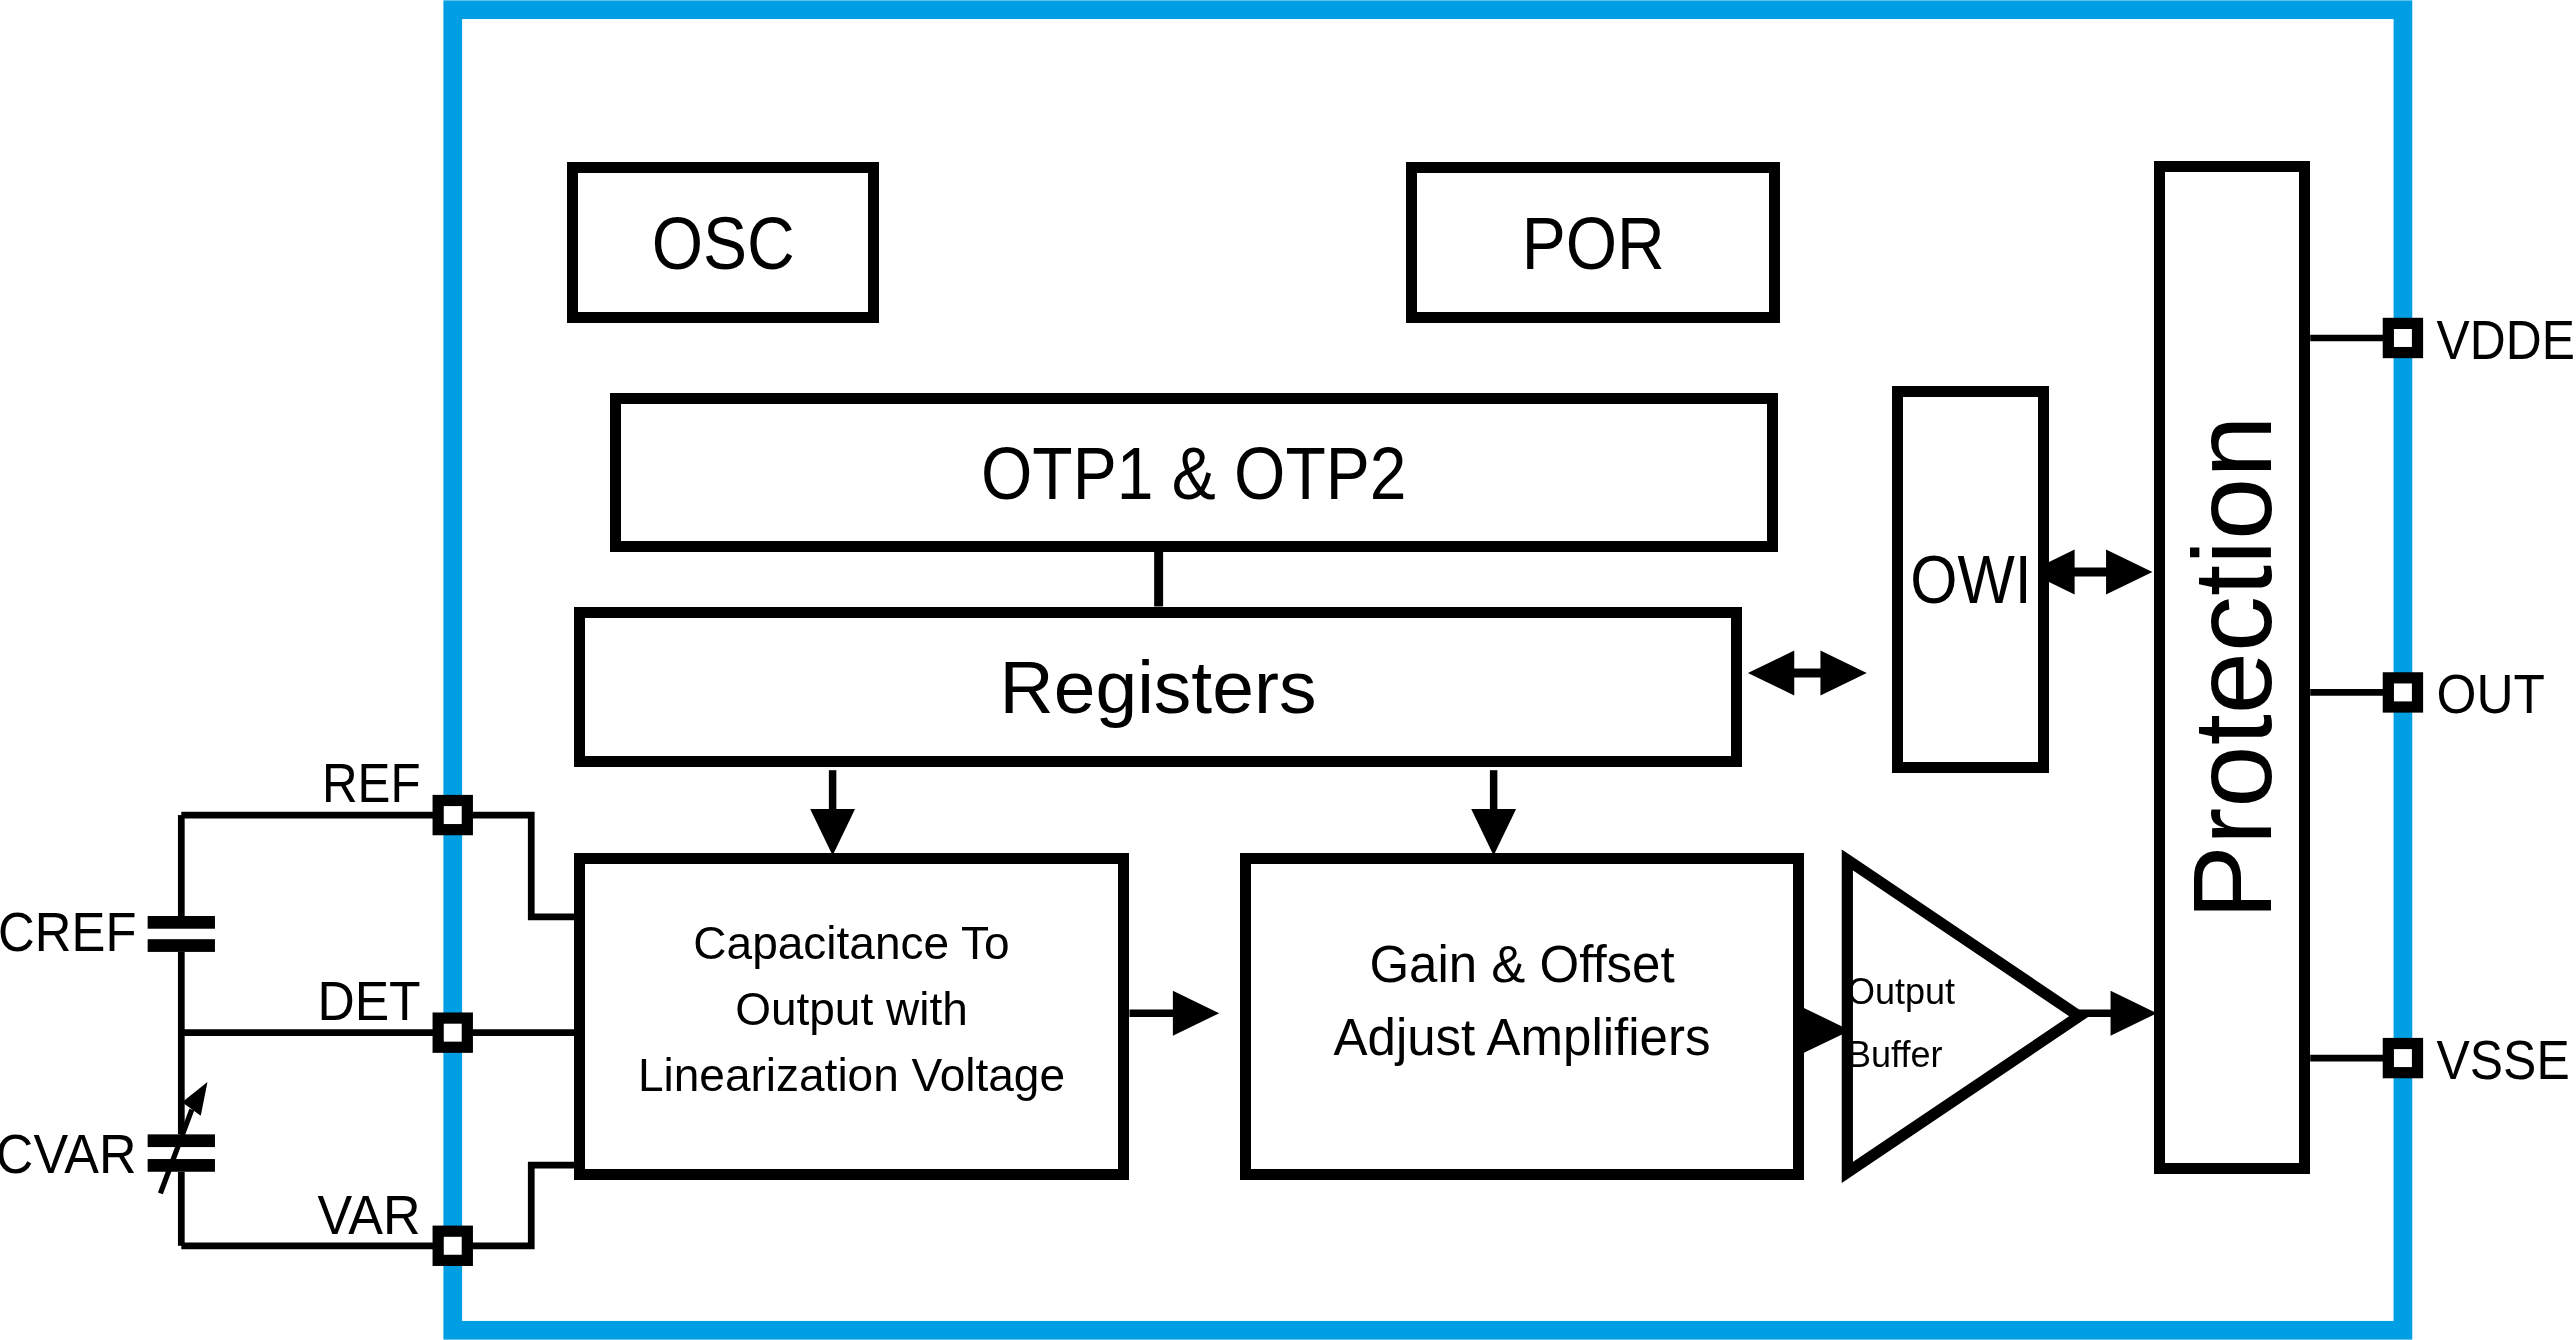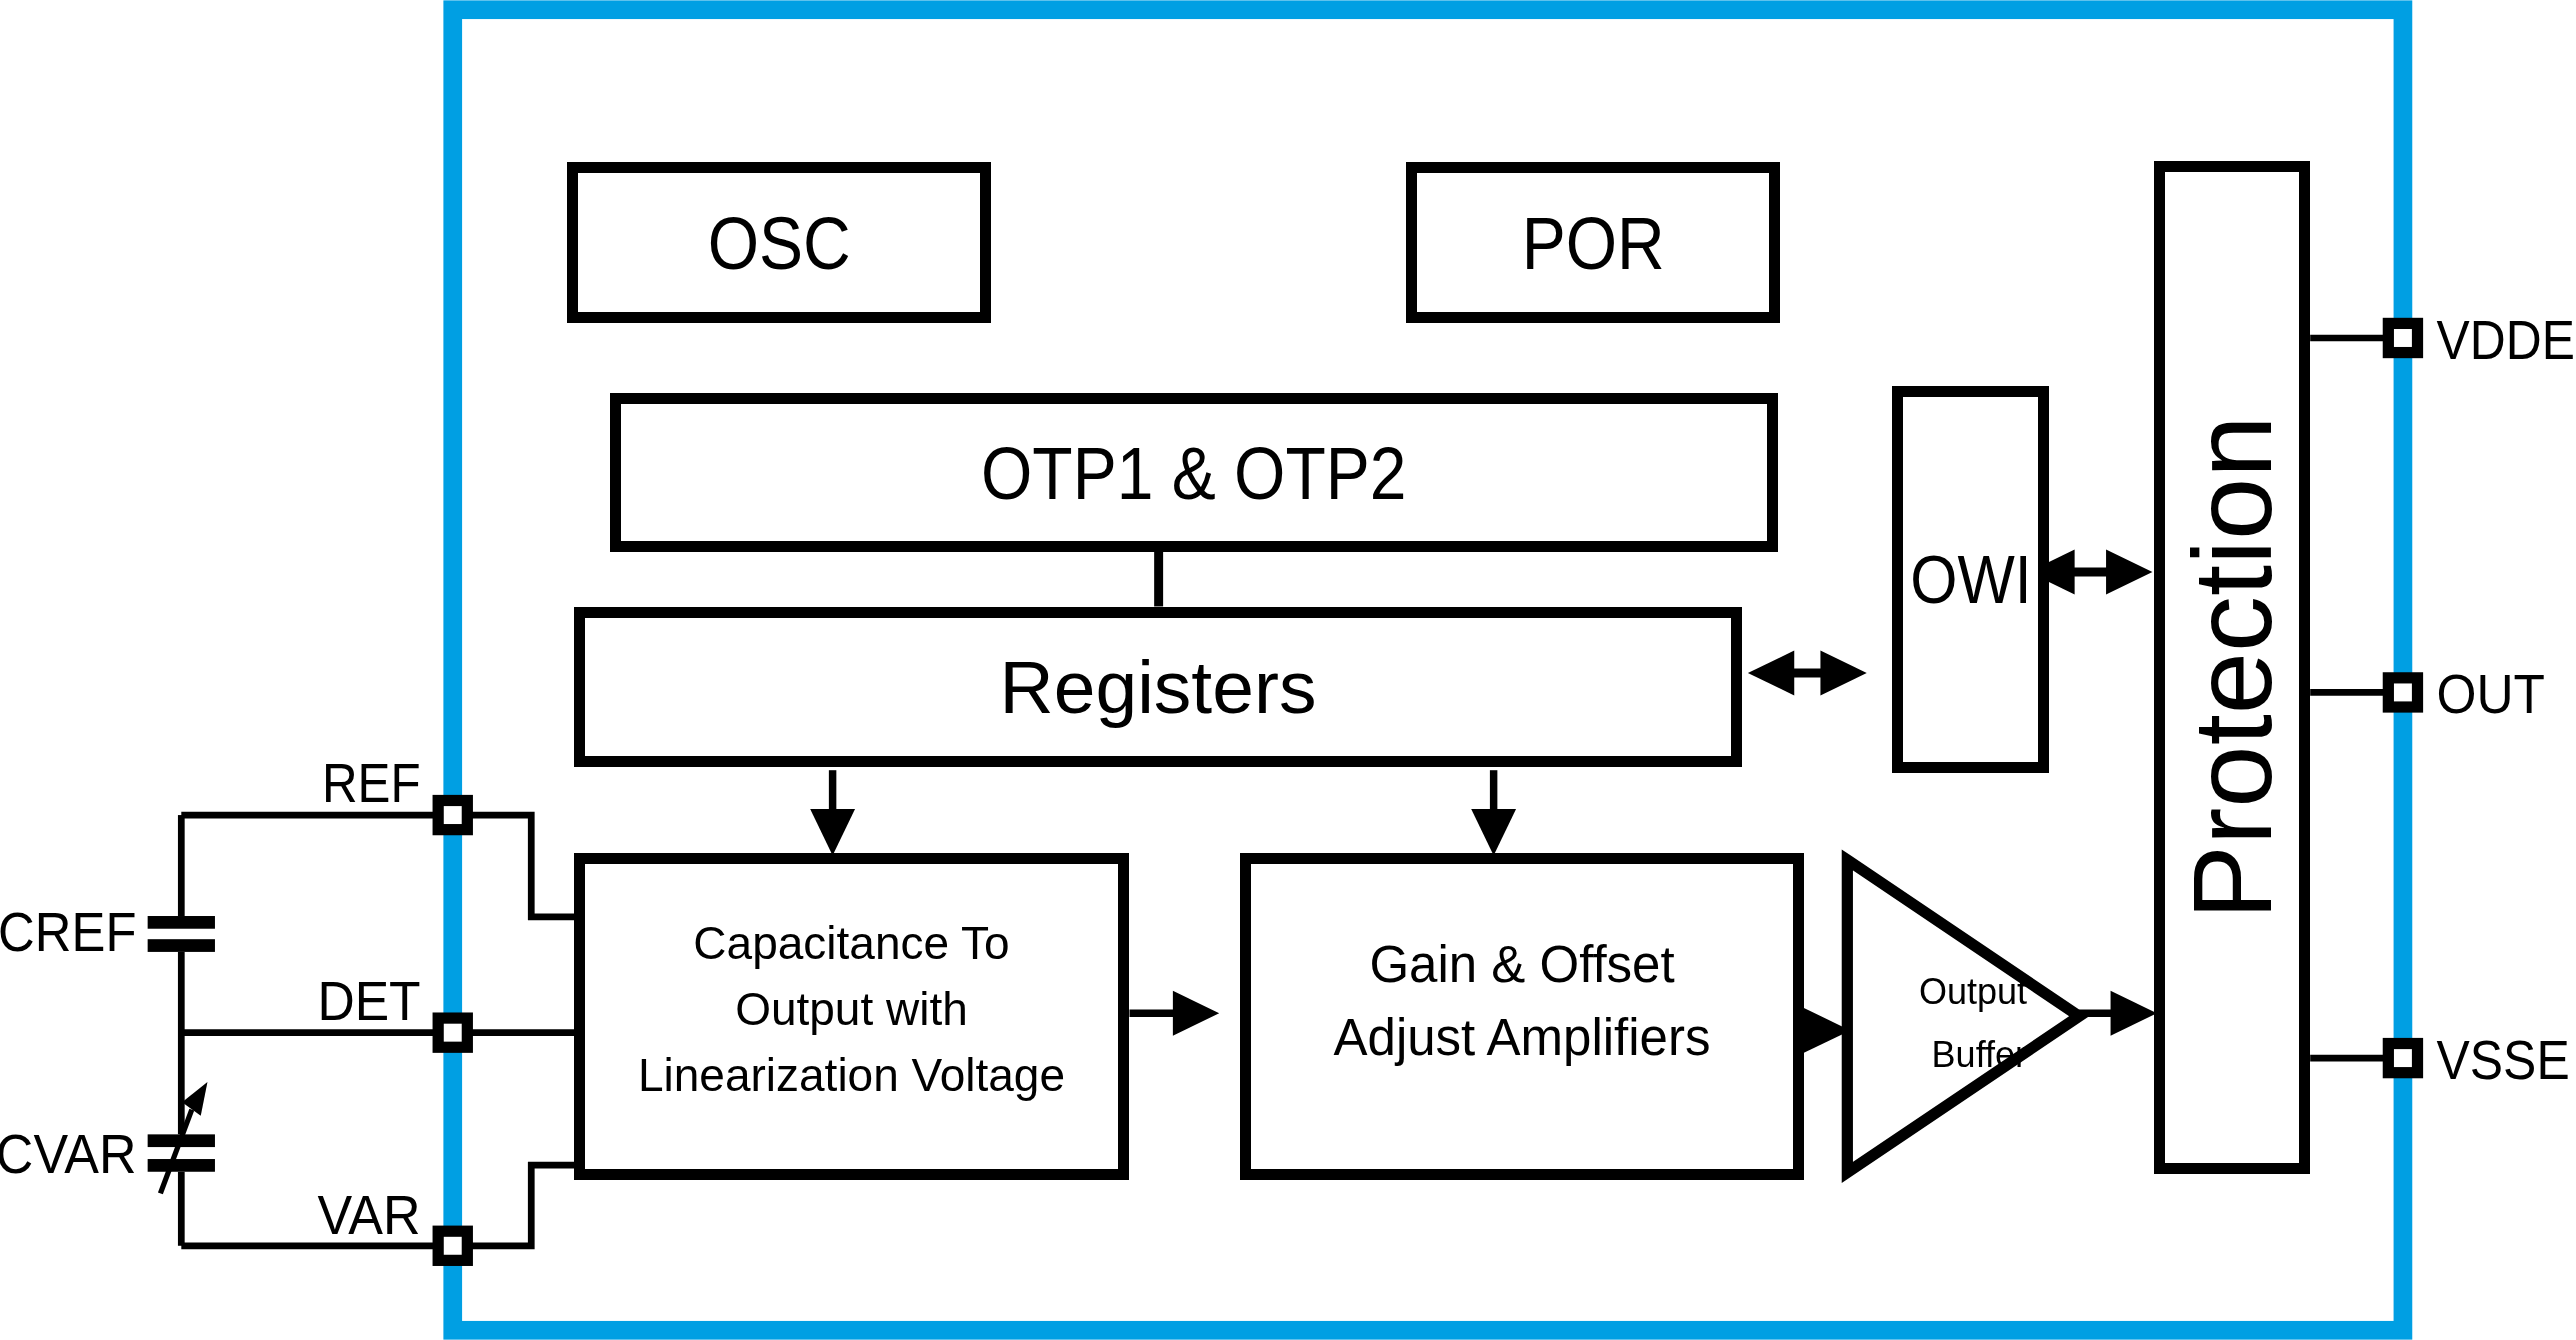--- a/index.html
+++ b/index.html
@@ -20,21 +20,21 @@
   .lbl-92{font-size:69px;}
   .vblock .vtext{
     transform:rotate(-90deg);white-space:nowrap;font-size:112px;
   }
   .mltext{display:block;}
   .mltext .ln{display:block;white-space:nowrap;}
   .c2v-text{font-size:46px;line-height:66px;padding-bottom:15px;}
   .gain-text{font-size:51px;line-height:73px;padding-bottom:31px;}
   .buf-label{
     position:absolute;left:1847px;top:960px;width:180px;z-index:3;
-    font-size:36px;line-height:63px;text-align:right;color:#000;
+    font-size:36px;line-height:63px;text-align:left;color:#000;
   }
   .pin-text{font-size:74px;fill:#000;}
 </style>
 </head>
 <body>
 
 <div class="canvas">
 
   <svg width="2576" height="1340" viewBox="0 0 3444 1792">
 
@@ -135,21 +135,21 @@
     <text class="pin-text" x="562" y="1072" text-anchor="end" textLength="132" lengthAdjust="spacingAndGlyphs">REF</text>
     <text class="pin-text" x="562" y="1364" text-anchor="end" textLength="138" lengthAdjust="spacingAndGlyphs">DET</text>
     <text class="pin-text" x="562" y="1650" text-anchor="end" textLength="138" lengthAdjust="spacingAndGlyphs">VAR</text>
     <text class="pin-text" x="182" y="1272" text-anchor="end" textLength="185" lengthAdjust="spacingAndGlyphs">CREF</text>
     <text class="pin-text" x="182" y="1568" text-anchor="end" textLength="188" lengthAdjust="spacingAndGlyphs">CVAR</text>
     <text class="pin-text" x="3258" y="480" textLength="185" lengthAdjust="spacingAndGlyphs">VDDE</text>
     <text class="pin-text" x="3258" y="954" textLength="145" lengthAdjust="spacingAndGlyphs">OUT</text>
     <text class="pin-text" x="3258" y="1443" textLength="178" lengthAdjust="spacingAndGlyphs">VSSE</text>
   </svg>
 
-  <div class="block lbl-100" style="left:567px;top:162px;width:424px;height:161px;">
+  <div class="block lbl-100" style="left:567px;top:162px;width:312px;height:161px;">
     <span class="caps">OSC</span>
   </div>
 
   <div class="block lbl-100" style="left:1406px;top:162px;width:374px;height:161px;">
     <span class="caps">POR</span>
   </div>
 
   <div class="block lbl-100" style="left:574px;top:393px;width:1168px;height:159px;margin-left:36px;">
     <span class="caps">OTP1 &amp; OTP2</span>
   </div>

